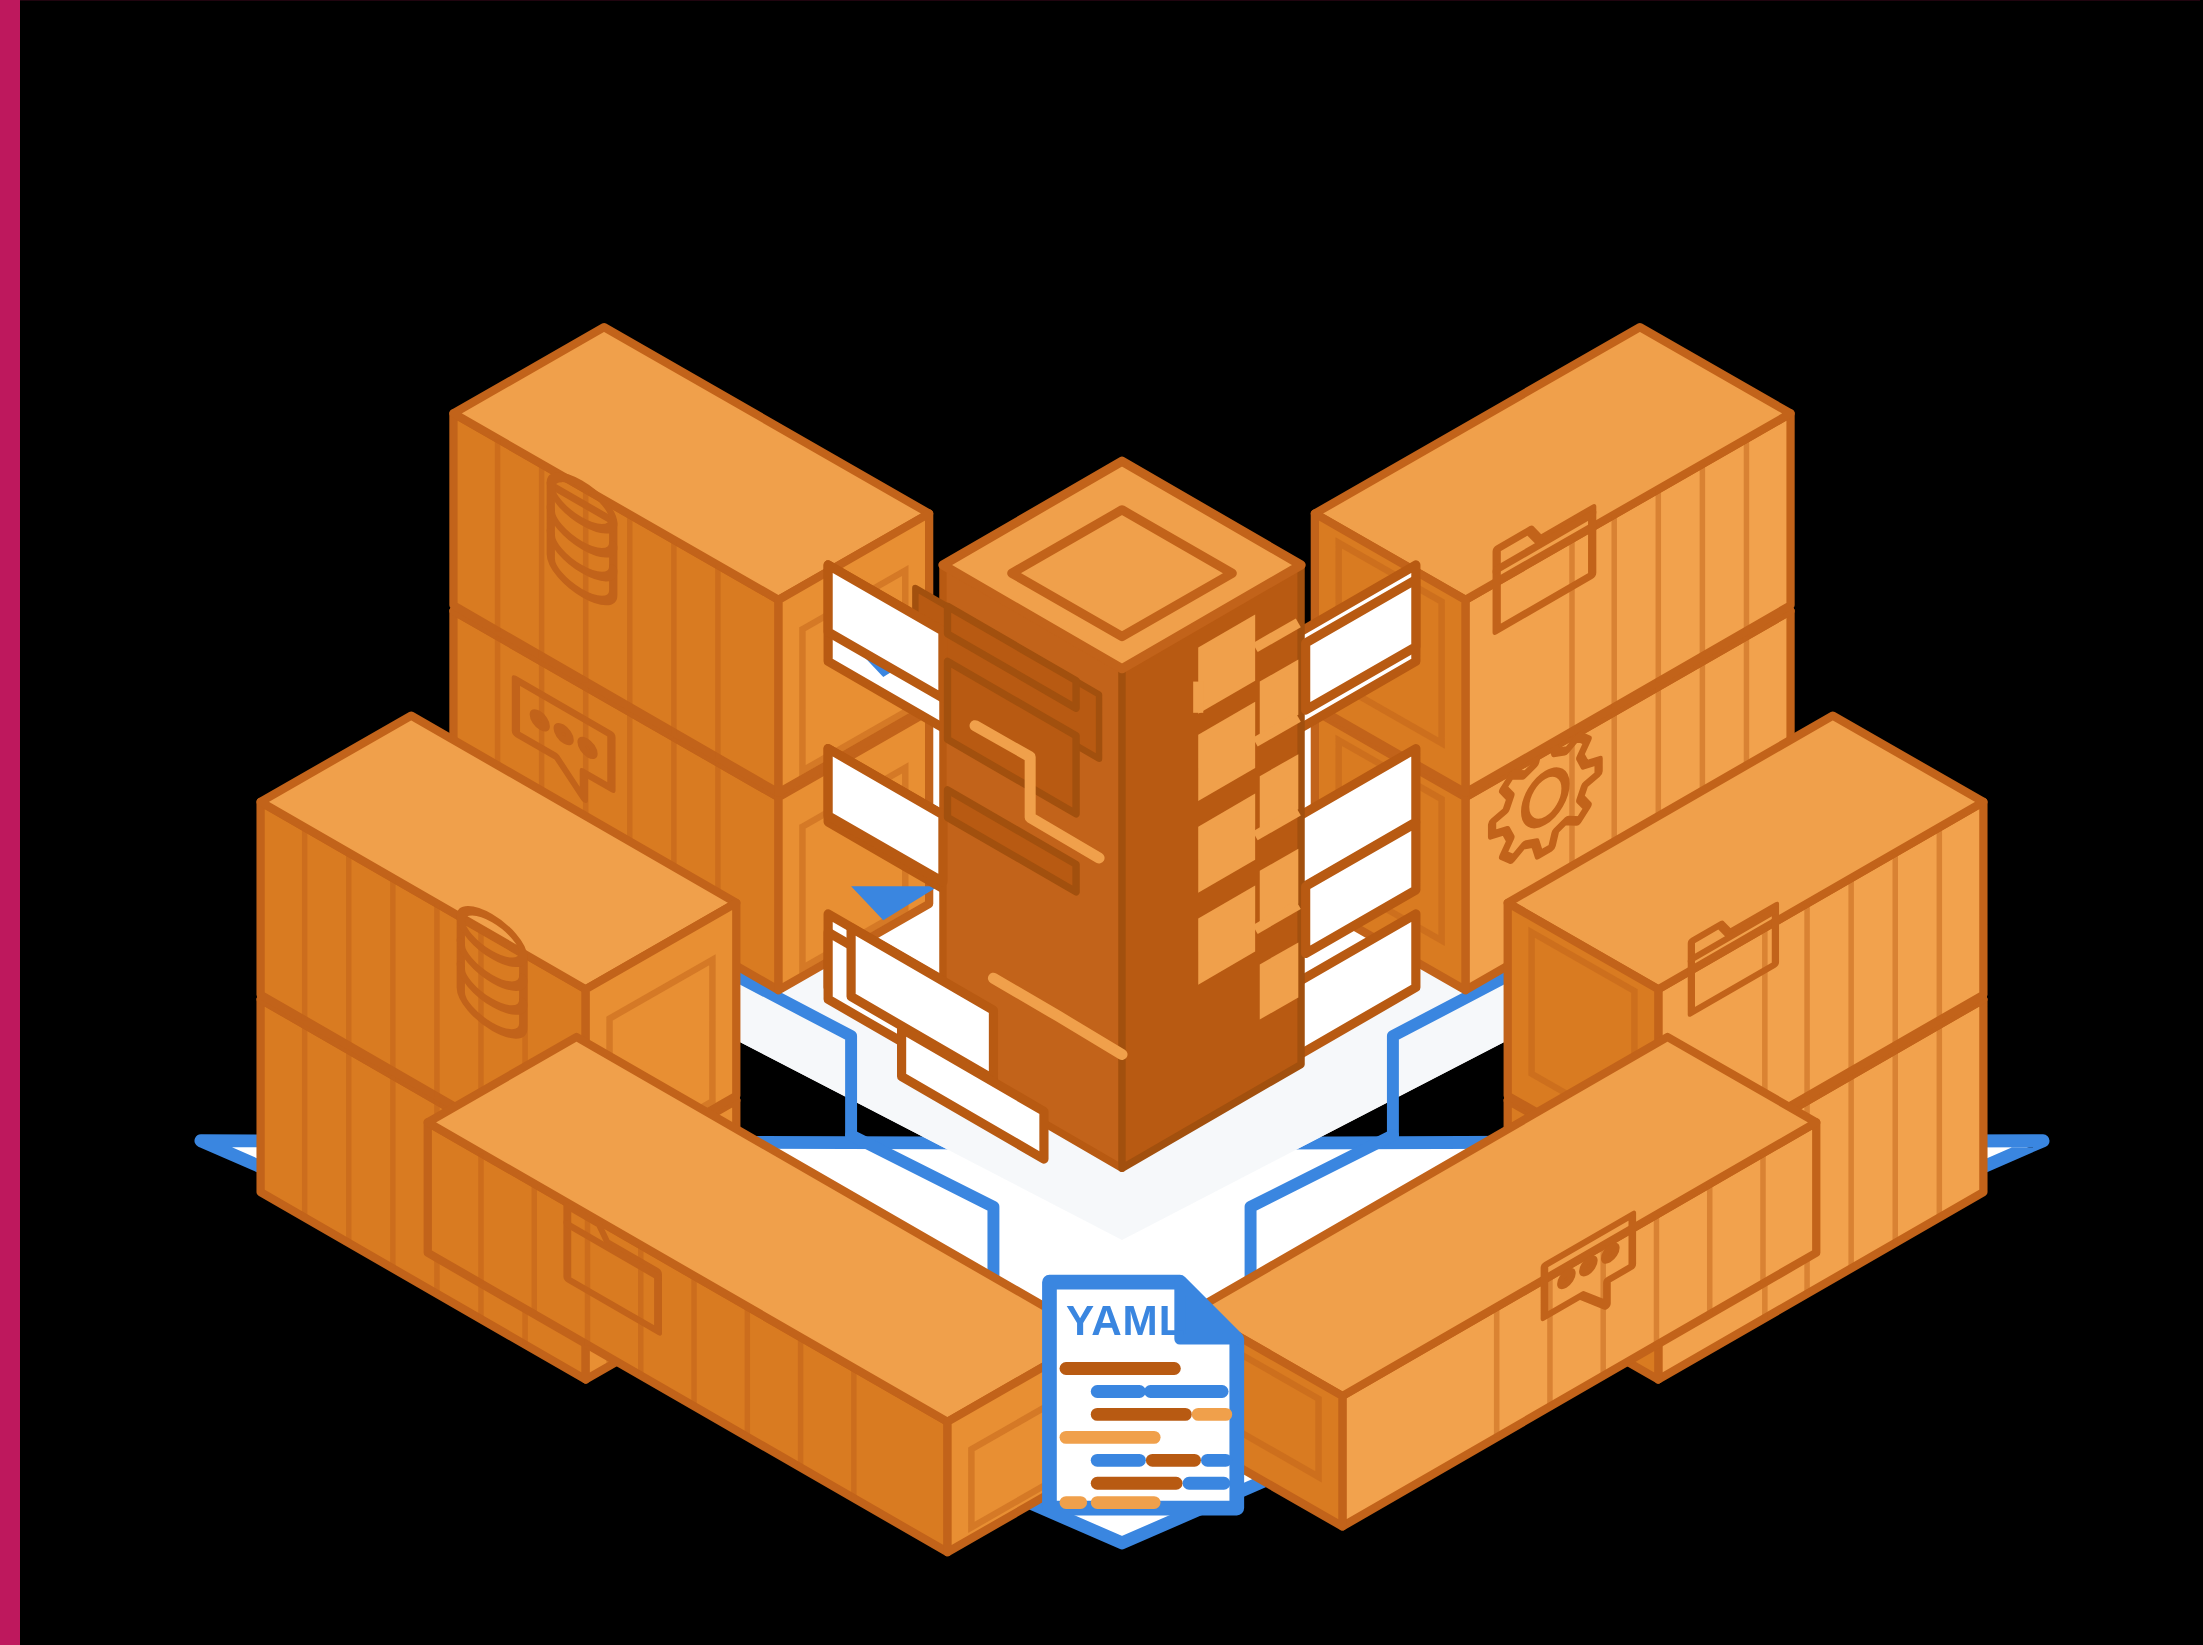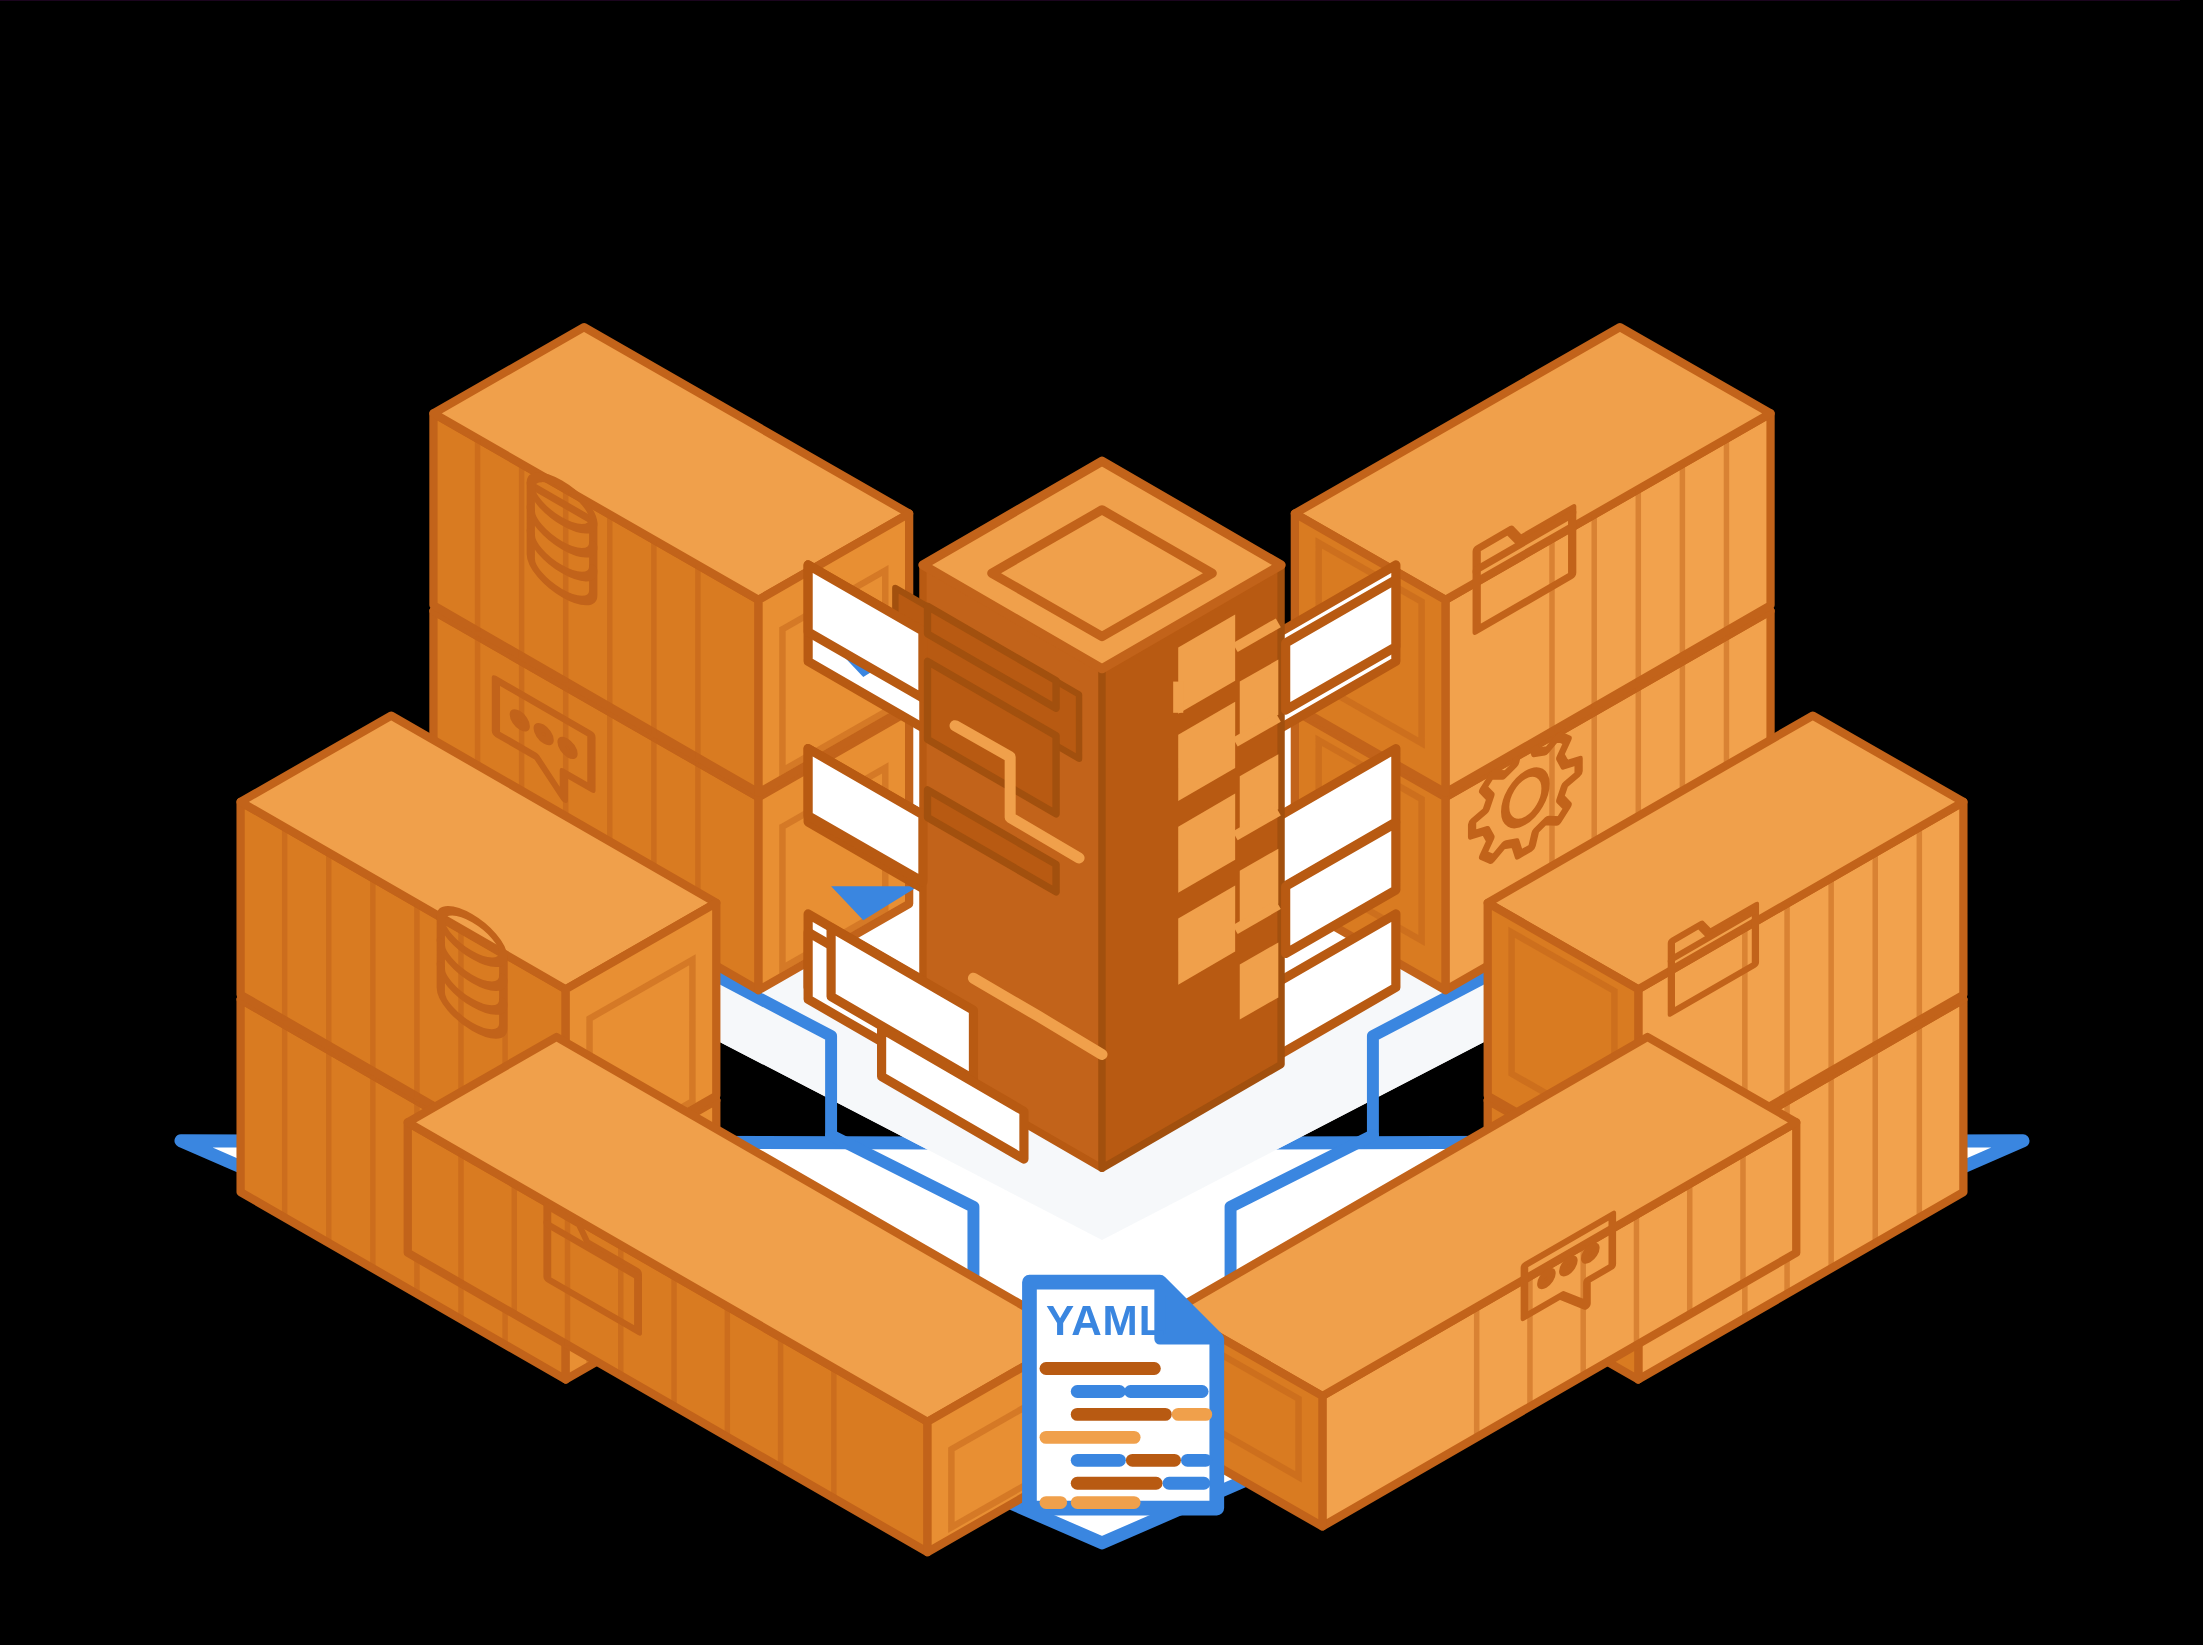--- a/index.html
+++ b/index.html
@@ -1,18 +1,18 @@
 <!DOCTYPE html>
 <html style="font-size:14.7px"><head>
 <meta charset="utf-8">
 <style>
   html,body{margin:0;padding:0;background:#000;}
   body{width:2204px;height:1646px;overflow:hidden;
        font-family:"Liberation Sans","DejaVu Sans",sans-serif;}
-  #stage{position:relative;width:2180px;height:1646px;background:#a21caf;}
+  #stage{position:relative;width:2180px;height:1646px;background:#be185d;padding-left:20px;}
   svg{display:block;}
   .yaml-label{font-family:"Liberation Sans","DejaVu Sans",sans-serif;
               font-size:46px;font-weight:700;letter-spacing:1px;}
 </style>
 </head>
 <body>
 
 <div id="stage">
 <svg width="2204" height="1646" viewBox="0 0 2400 1792">
 

